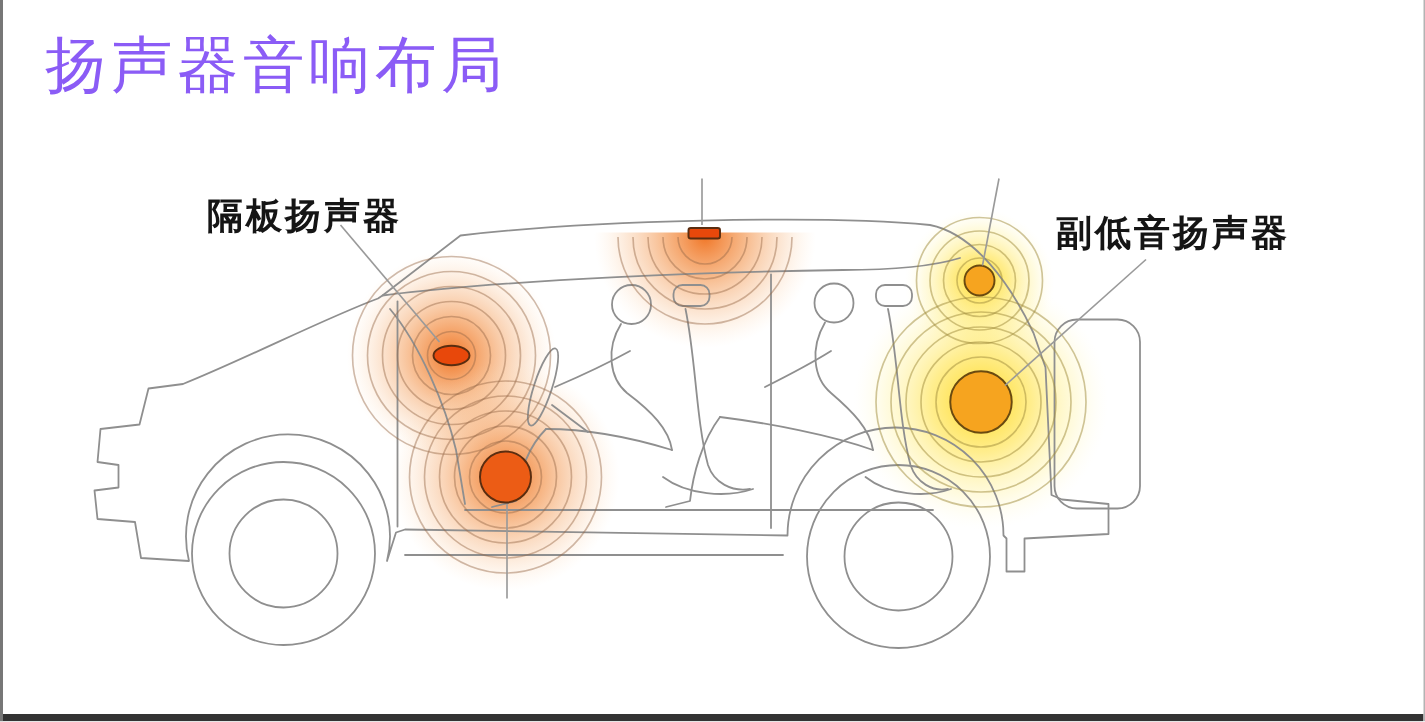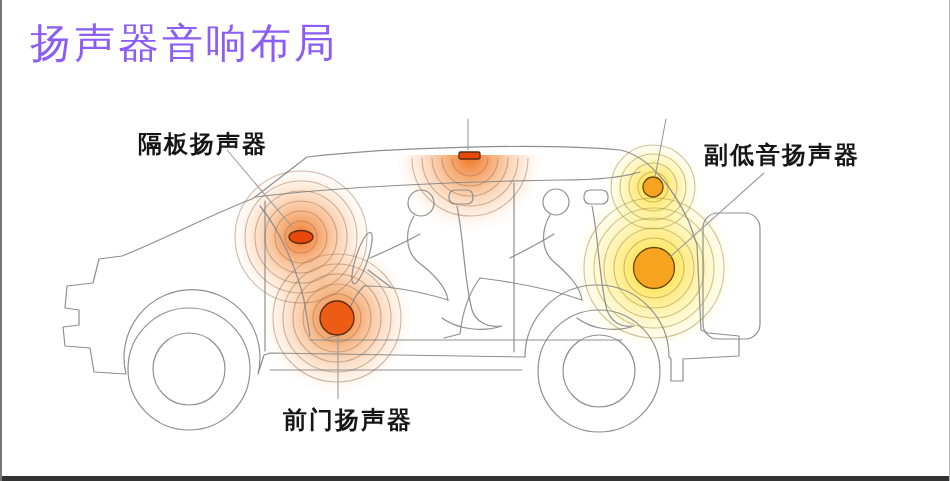--- a/index.html
+++ b/index.html
@@ -183,16 +183,15 @@
       <line x1="466" y1="119" x2="466" y2="150"></line>
       <line x1="664" y1="119" x2="653" y2="177"></line>
       <line x1="762" y1="173" x2="668" y2="257"></line>
       <line x1="336" y1="336" x2="336" y2="399"></line>
     </g>
   </svg>
 
   <div class="page-title">扬声器音响布局</div>
   <div class="spk-label lbl-partition">隔板扬声器</div>
   <div class="spk-label lbl-subwoofer">副低音扬声器</div>
-  <div class="spk-label lbl-frontdoor">前门扬声器</div>
 
   <div class="footer-bar"></div>
 </div>
 
 </body></html>

